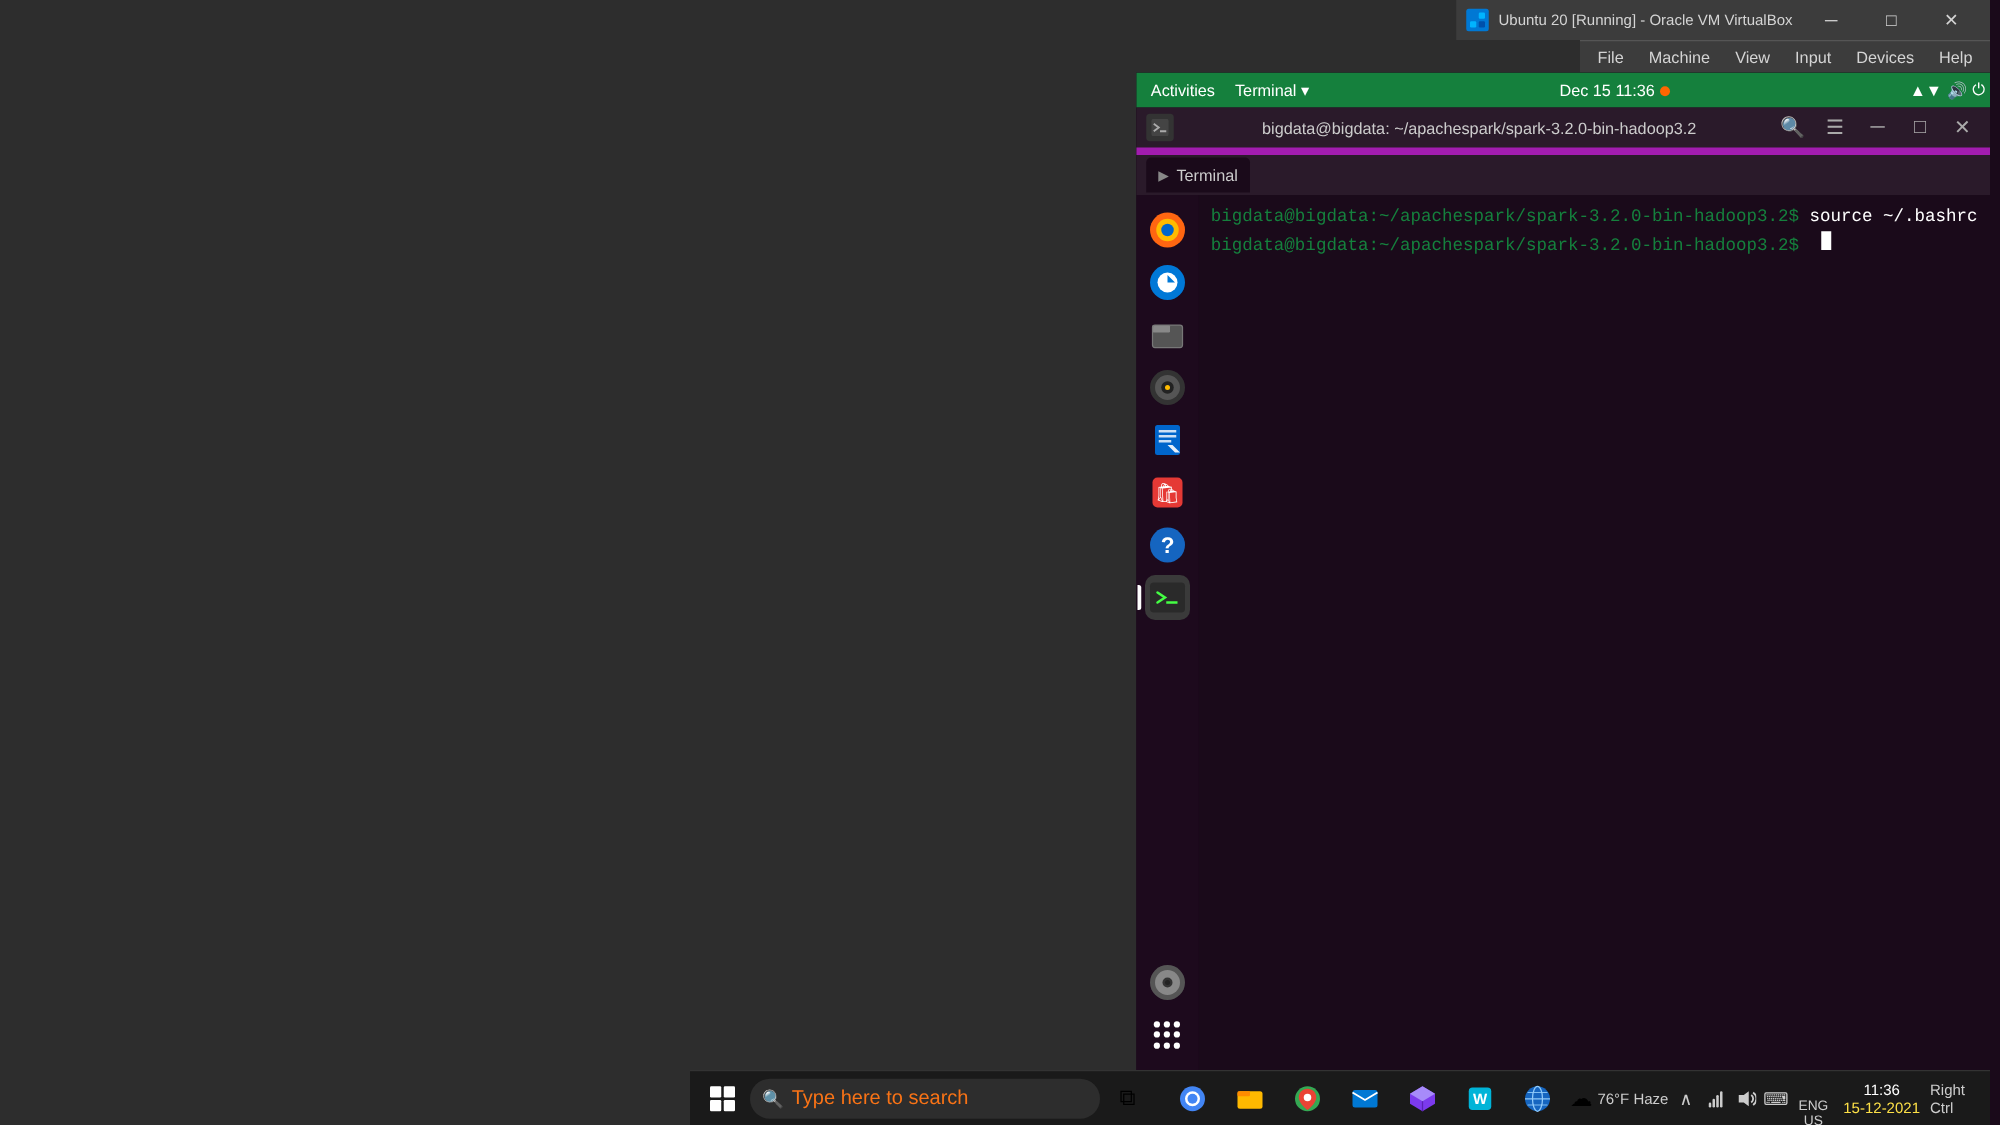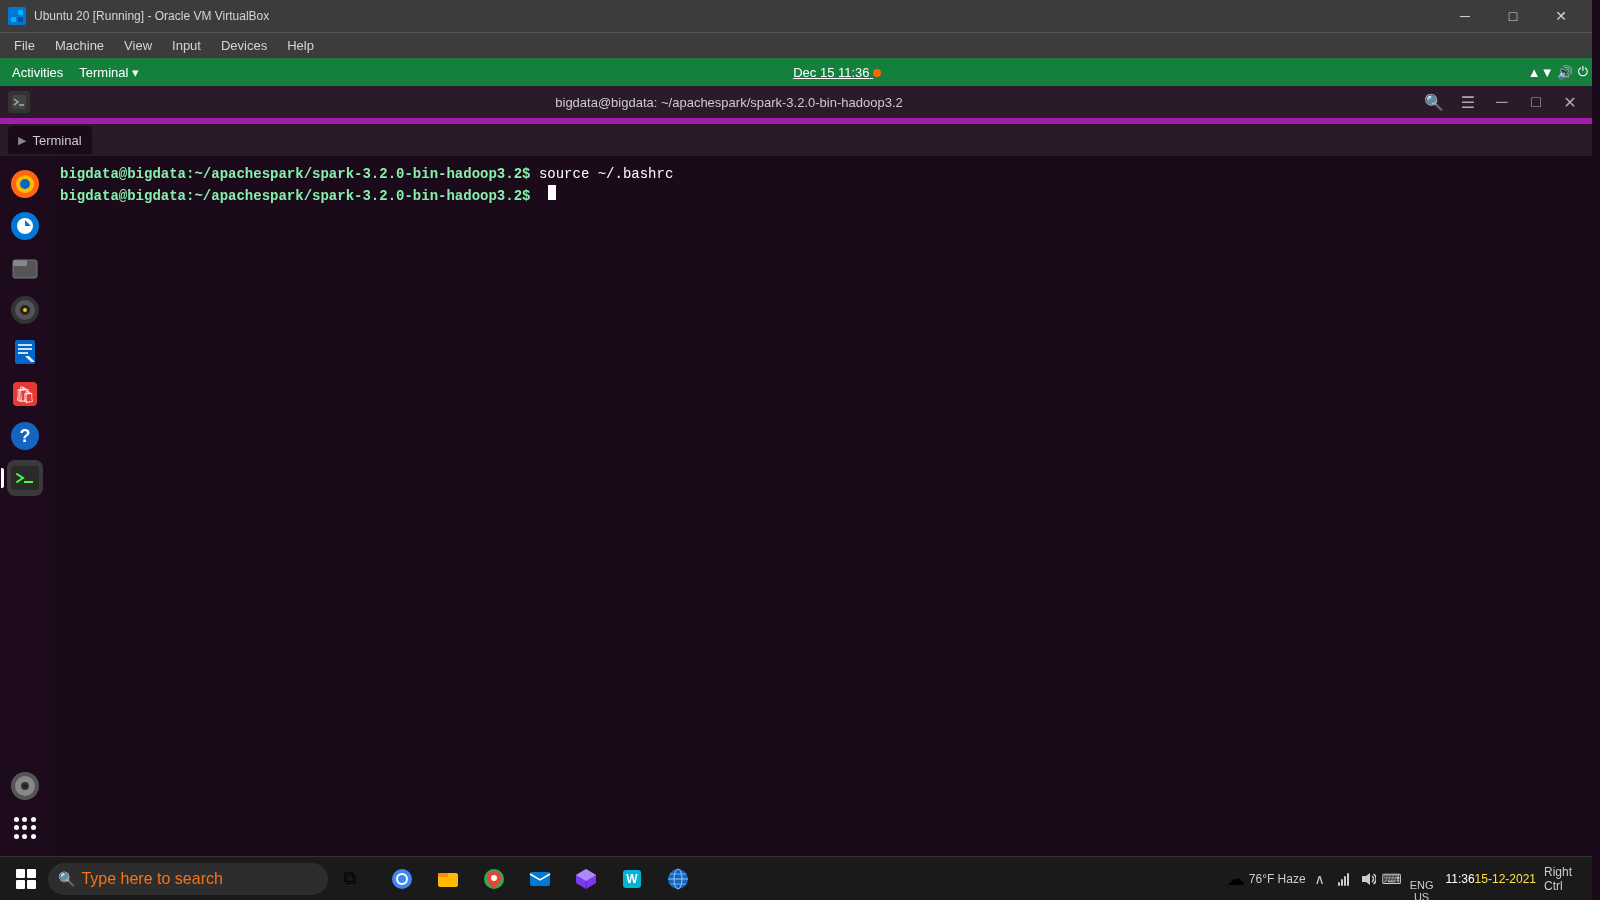--- a/index.html
+++ b/index.html
@@ -11,20 +11,21 @@
       background: #1a0a1a;
     }
 
     
     .vbox-window {
       width: 1592px;
       height: 900px;
       display: flex;
       flex-direction: column;
       background: #2d2d2d;
+      align-items: flex-end;
     }
 
     
     .vbox-titlebar {
       height: 32px;
       background: #3c3c3c;
       display: flex;
       align-items: center;
       padding: 0 8px;
       gap: 8px;
@@ -106,21 +107,20 @@
       font-size: 13px;
       font-weight: 400;
       padding: 0 8px;
       cursor: pointer;
     }
     .ubuntu-clock {
       flex: 1;
       text-align: center;
       color: #ffffff;
       font-size: 13px;
-      text-decoration: underline;
     }
     .ubuntu-systray {
       display: flex;
       align-items: center;
       gap: 4px;
       color: #ffffff;
       font-size: 13px;
     }
     .ubuntu-dot {
       width: 8px;
@@ -256,22 +256,22 @@
       color: #ffffff;
       overflow: hidden;
     }
     .terminal-line {
       display: flex;
       align-items: baseline;
       line-height: 1.5;
       white-space: pre;
     }
     .prompt-path {
-      color: #86efac;
-      font-weight: bold;
+      color: #15803d;
+      font-weight: normal;
     }
     .prompt-dollar {
       color: #ffffff;
       margin: 0 4px;
     }
     .cmd-text {
       color: #ffffff;
     }
     .cursor-block {
       display: inline-block;
@@ -389,21 +389,21 @@
       height: 20px;
       display: flex;
       align-items: center;
       justify-content: center;
       font-size: 14px;
       color: #ccc;
       cursor: pointer;
     }
     .taskbar-clock {
       display: flex;
-      flex-direction: row;
+      flex-direction: column;
       align-items: center;
       padding: 0 8px;
       cursor: pointer;
     }
     .taskbar-clock-time {
       font-size: 12px;
       color: #ffffff;
     }
     .taskbar-clock-date {
       font-size: 12px;

